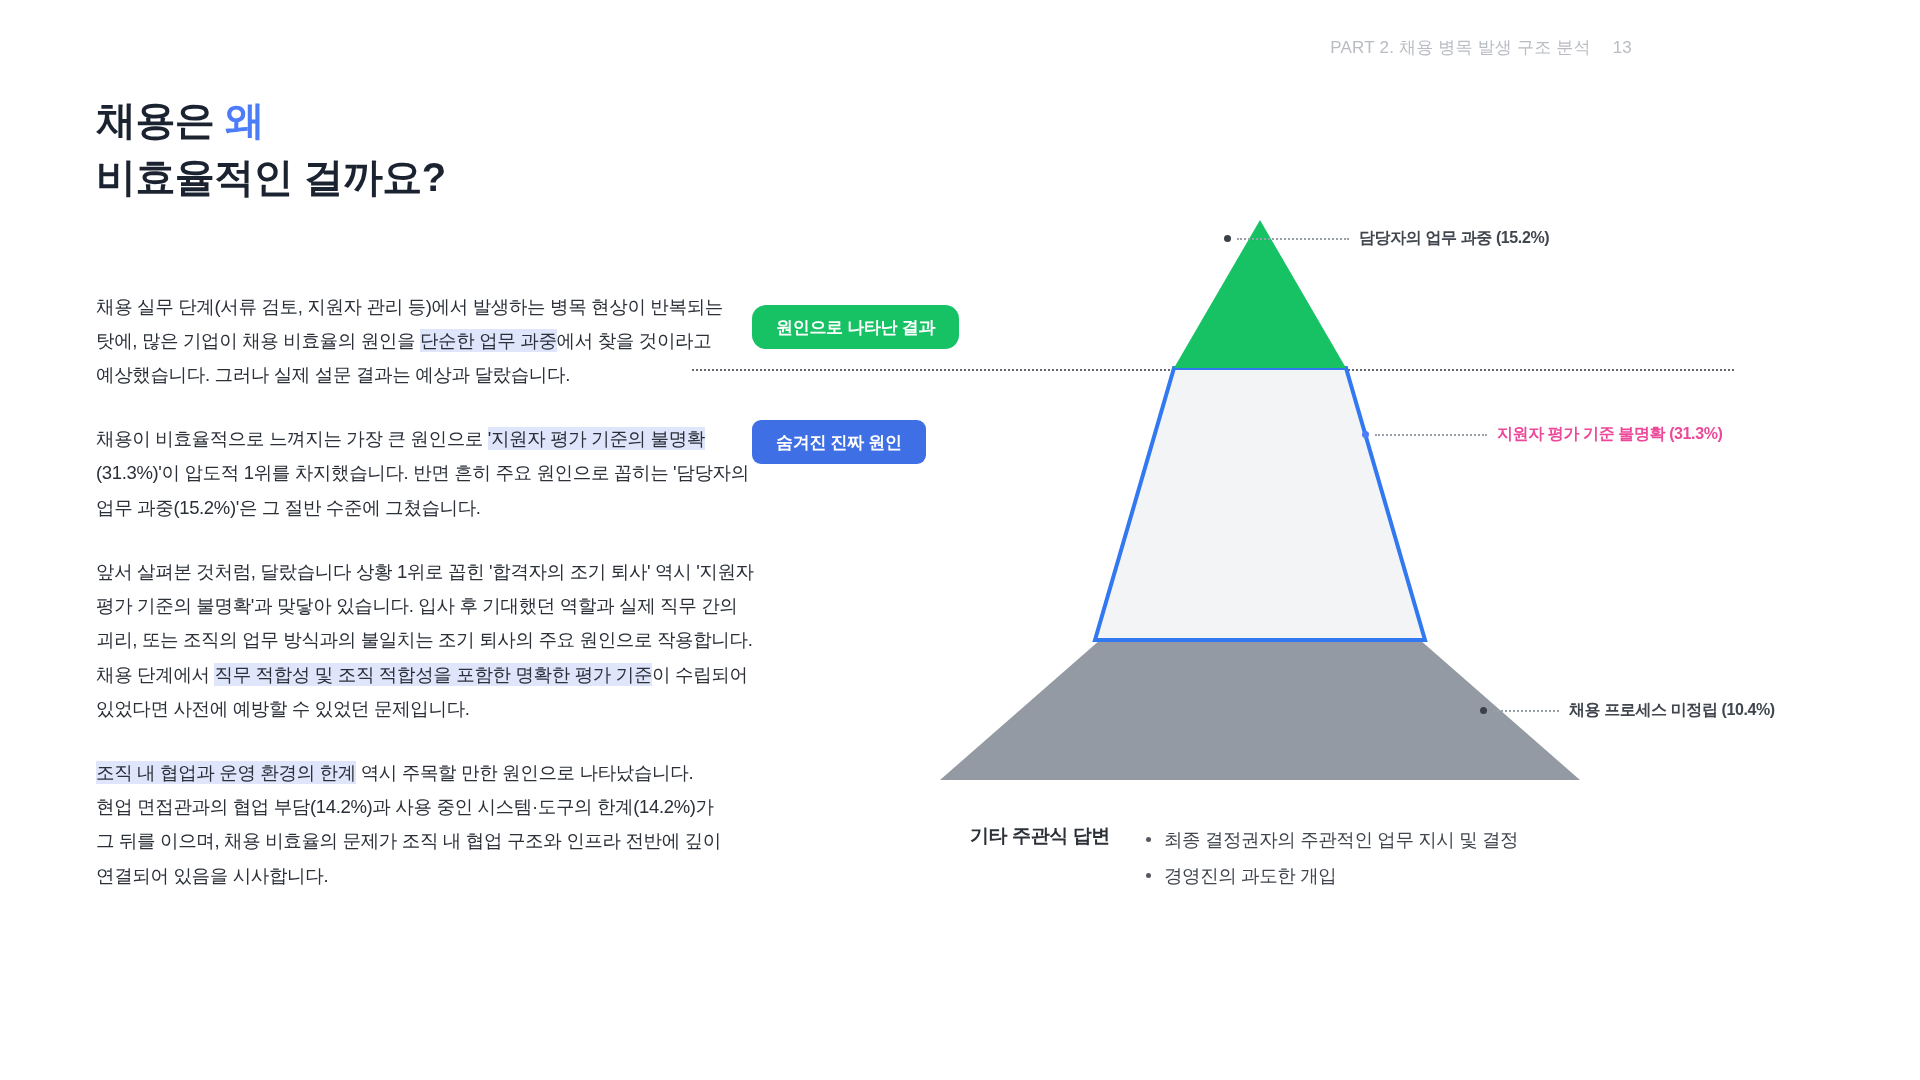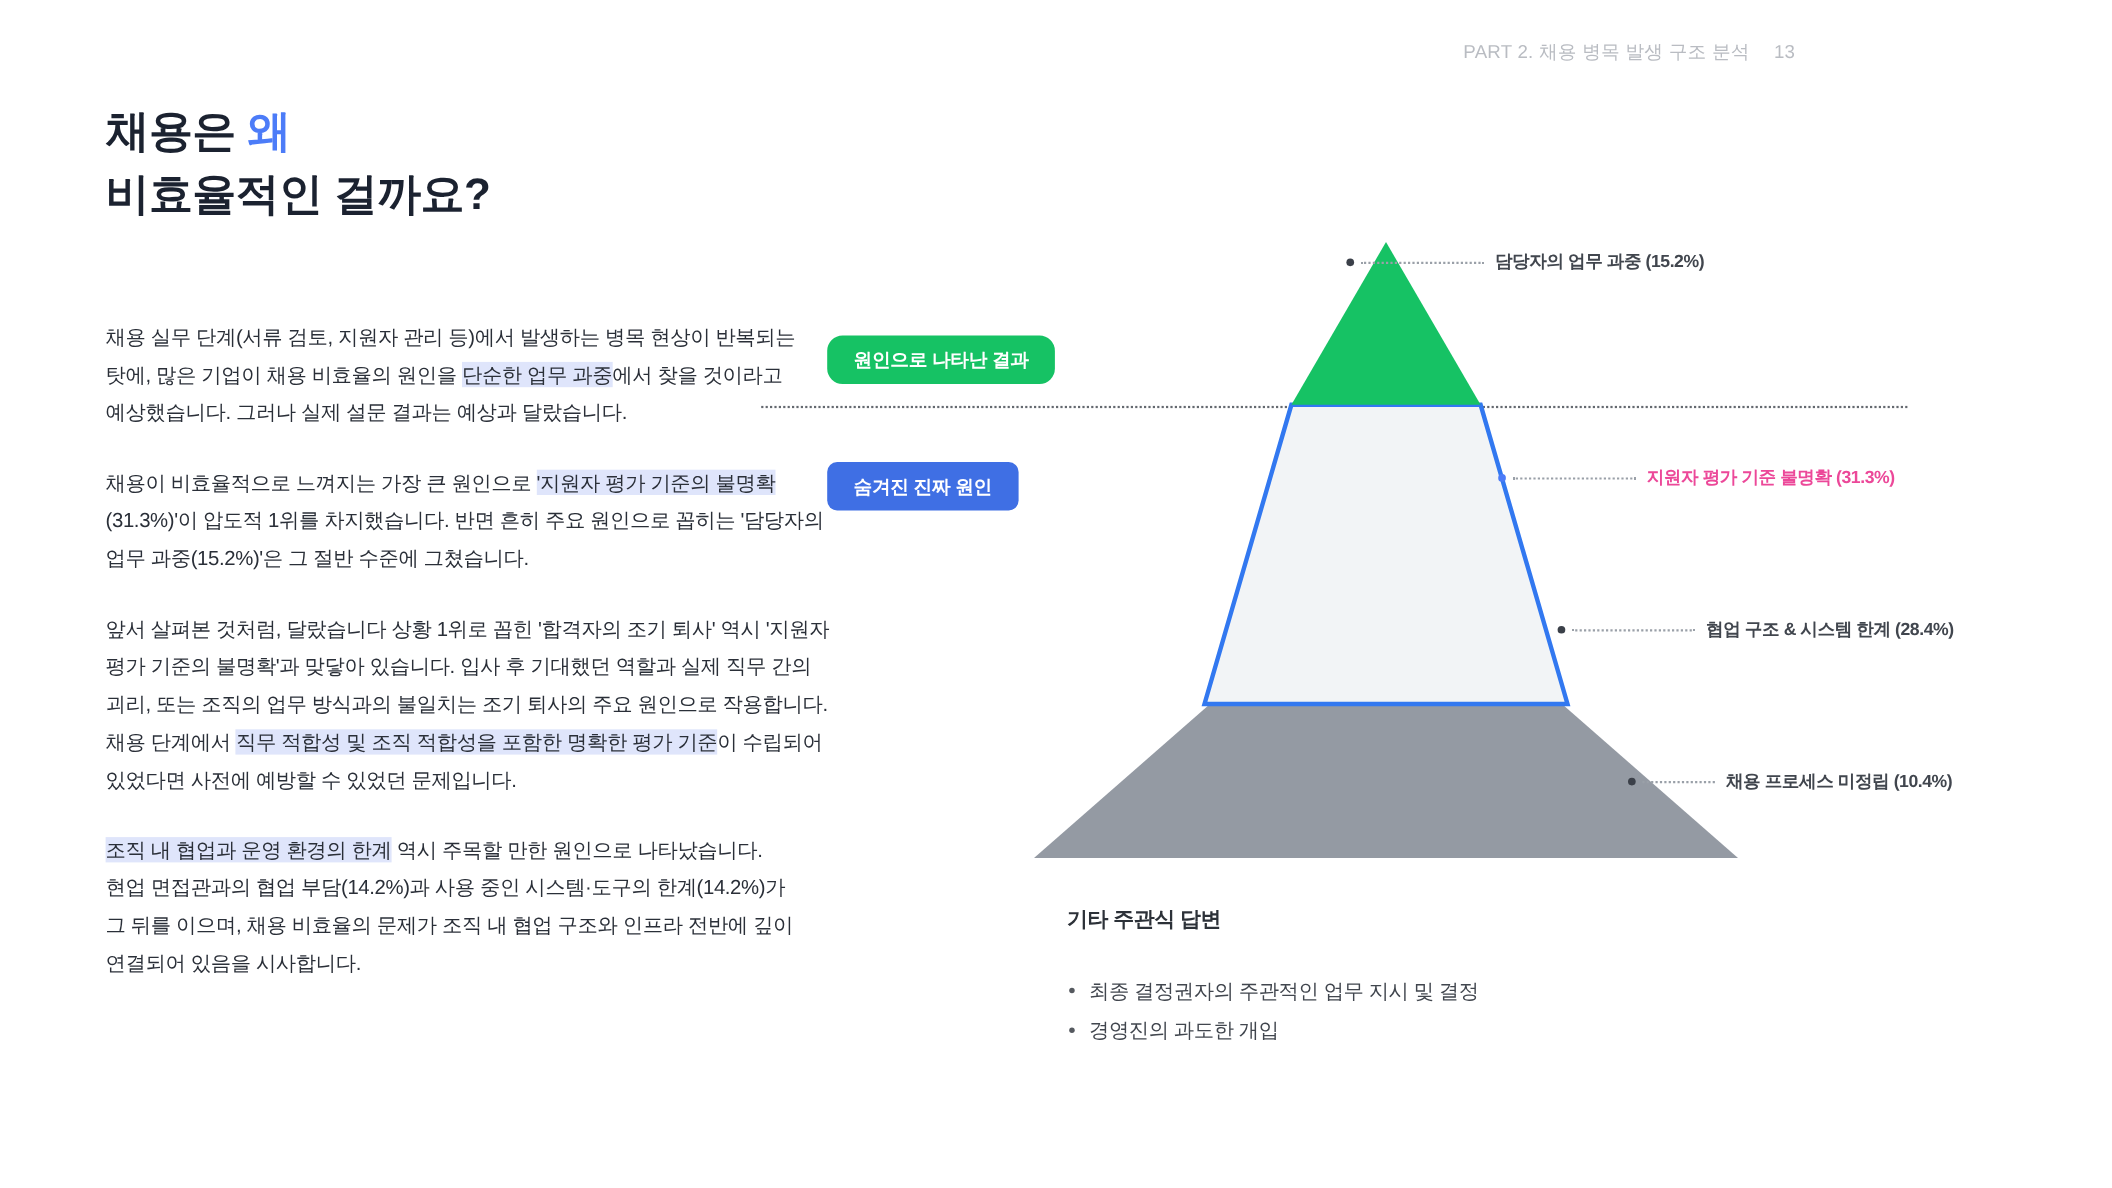--- a/index.html
+++ b/index.html
@@ -133,21 +133,20 @@
   .c4 { left:660px;  top:550px; }
   .c4 .leader { width:66px; }
 
   
   .notes {
     position:absolute;
     left:150px; top:672px;
     display:flex;
     align-items:flex-start;
     gap:34px;
-    flex-direction:column;
   }
   .notes-title {
     font-size:19px;
     font-weight:700;
     color:#2c3138;
     letter-spacing:-.4px;
     white-space:nowrap;
     padding-top:1px;
   }
   .notes-list { list-style:none; }
@@ -229,25 +228,20 @@
       <span class="leader"></span>
       <span class="ctext">담당자의 업무 과중 (15.2%)</span>
     </div>
 
     <div class="callout c2 is-accent">
       <span class="dot"></span>
       <span class="leader"></span>
       <span class="ctext">지원자 평가 기준 불명확 (31.3%)</span>
     </div>
 
-    <div class="callout c3">
-      <span class="dot"></span>
-      <span class="leader"></span>
-      <span class="ctext">협업 구조 &amp; 시스템 한계 (28.4%)</span>
-    </div>
 
     <div class="callout c4">
       <span class="dot"></span>
       <span class="leader"></span>
       <span class="ctext">채용 프로세스 미정립 (10.4%)</span>
     </div>
 
     <div class="notes">
       <div class="notes-title">기타 주관식 답변</div>
       <ul class="notes-list">

